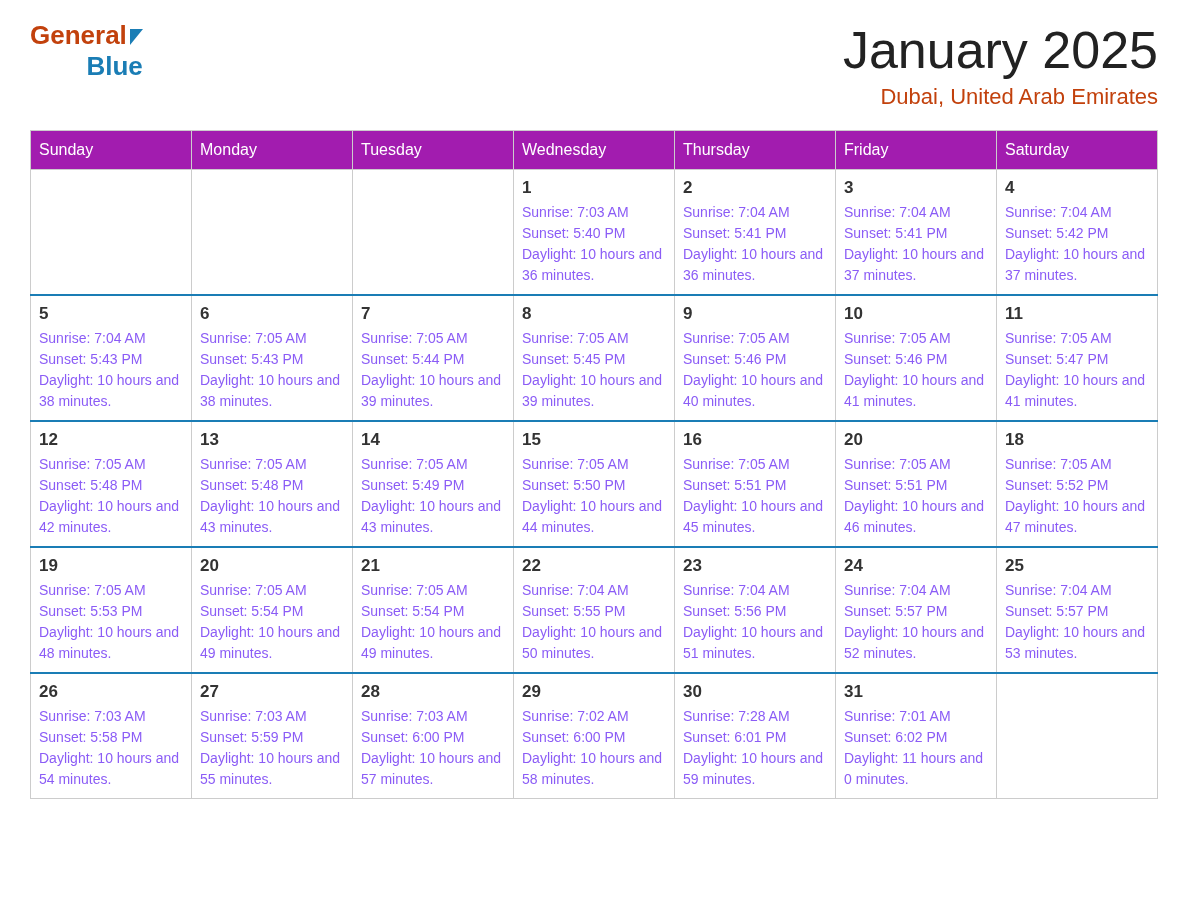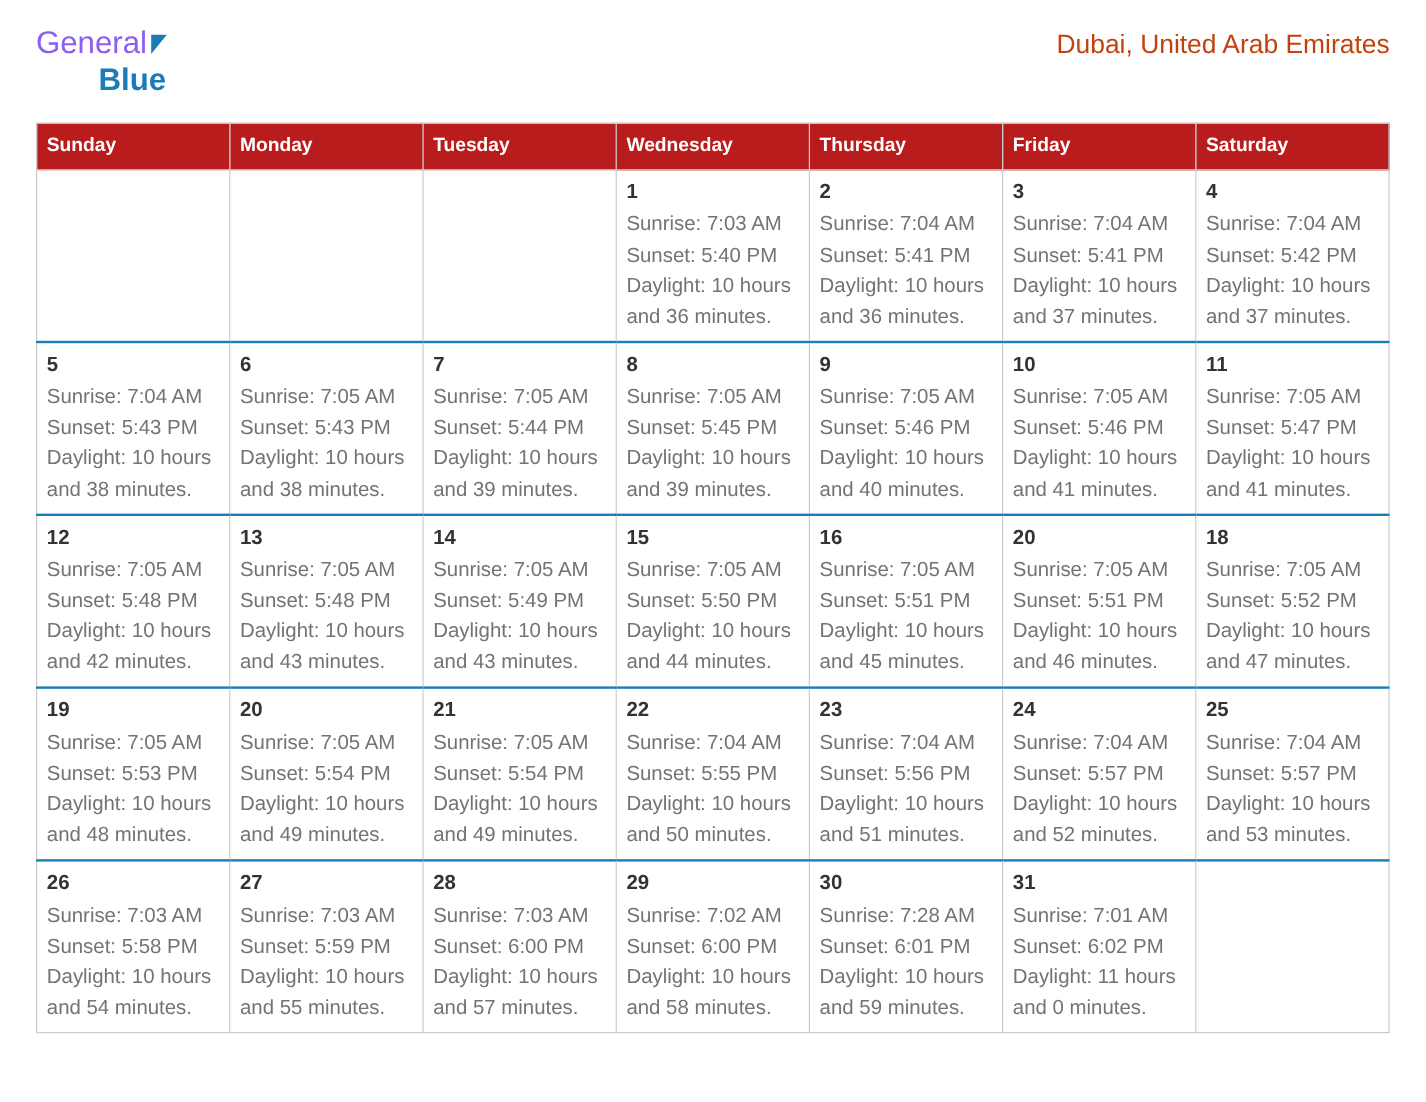--- a/index.html
+++ b/index.html
@@ -11,67 +11,67 @@
       padding: 20px 30px;
     }
     .header {
       display: flex;
       justify-content: space-between;
       align-items: flex-start;
       margin-bottom: 20px;
     }
     .logo-general {
       font-size: 26px;
-      font-weight: normal;
-      color: #8b5cf6;
+      font-weight: bold;
+      color: #c2410c;
     }
     .title-section {
       text-align: right;
     }
     .main-title {
       font-size: 52px;
       font-weight: normal;
       color: #222;
     }
     .subtitle {
       font-size: 22px;
       color: #c2410c;
       margin-top: 4px;
     }
     .calendar {
       width: 100%;
       border-collapse: collapse;
       border: 1px solid #ccc;
     }
     .calendar th {
-      background-color: #b91c1c;
+      background-color: #a21caf;
       color: #fff;
       font-size: 16px;
-      font-weight: bold;
+      font-weight: normal;
       padding: 10px 8px;
       text-align: left;
       border: 1px solid #ccc;
     }
     .calendar td {
       vertical-align: top;
       padding: 8px;
       border: 1px solid #ccc;
       width: calc(100% / 7);
       min-height: 110px;
       height: 110px;
     }
     .day-number {
       font-size: 17px;
       font-weight: bold;
       color: #333;
       margin-bottom: 4px;
     }
     .day-info {
-      font-size: 17px;
-      color: #737373;
+      font-size: 14px;
+      color: #8b5cf6;
       line-height: 1.5;
     }
     .empty-cell {
       background: #fff;
     }
     tr:not(:last-child) td {
       border-bottom: 2px solid #1a7db5;
     }
     .logo-wrapper {
       display: flex;
@@ -104,20 +104,21 @@
 
 <div class="header">
   <div class="logo-wrapper">
     <div class="logo-line1">
       <span class="logo-general">General</span>
       <span class="arrow-icon"></span>
     </div>
     <div class="logo-line2">Blue</div>
   </div>
   <div class="title-section">
+    <div class="main-title">January 2025</div>
     <div class="subtitle">Dubai, United Arab Emirates</div>
   </div>
 </div>
 
 <table class="calendar">
   <thead>
     <tr>
     <th>Sunday</th>
         <th>Monday</th>
         <th>Tuesday</th>

